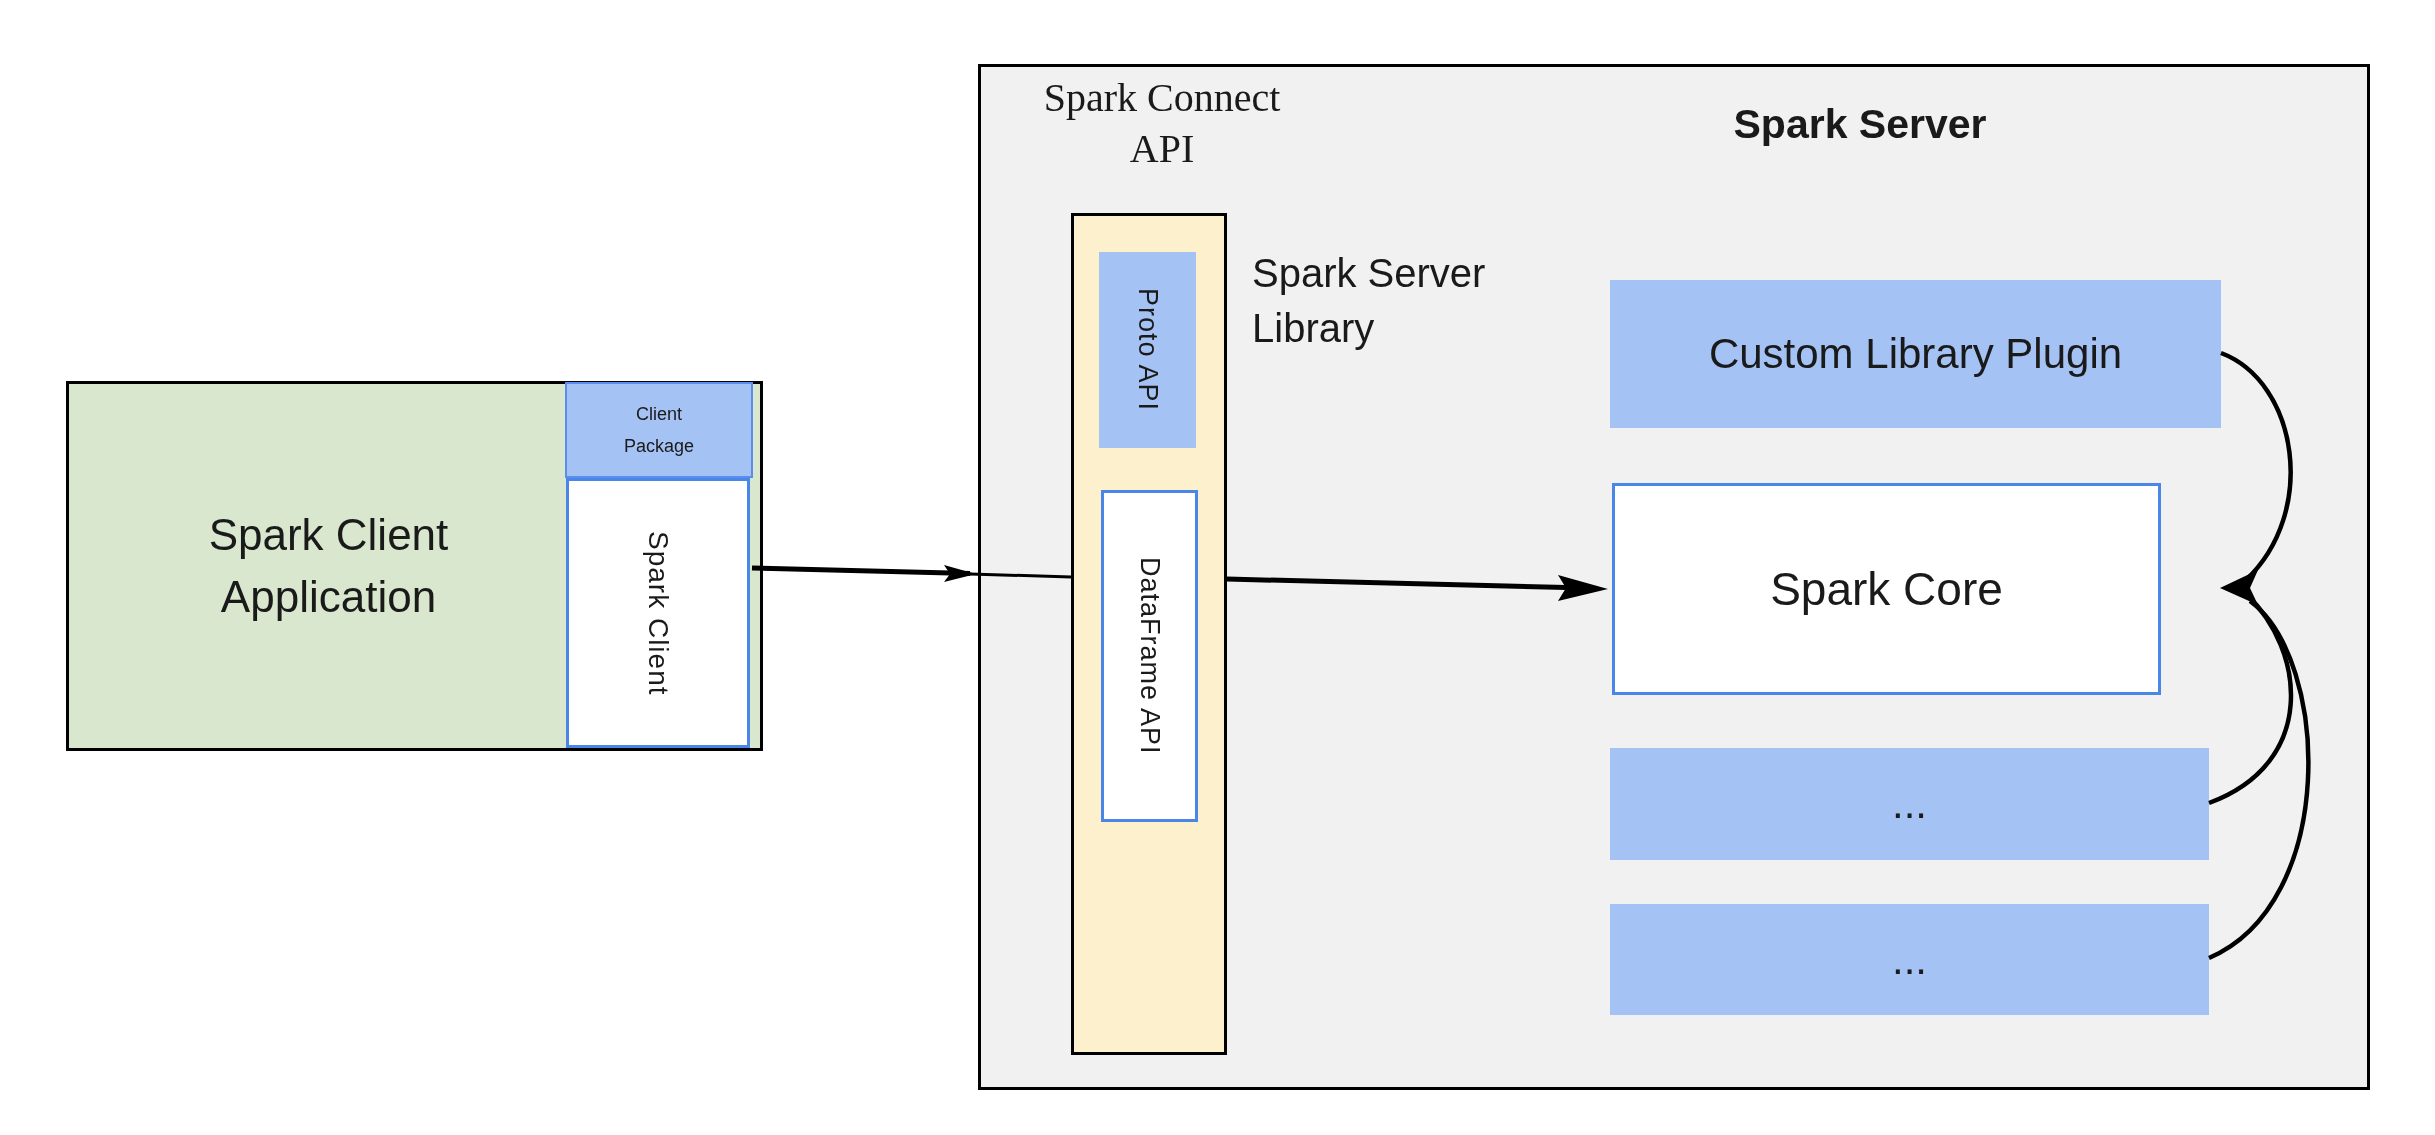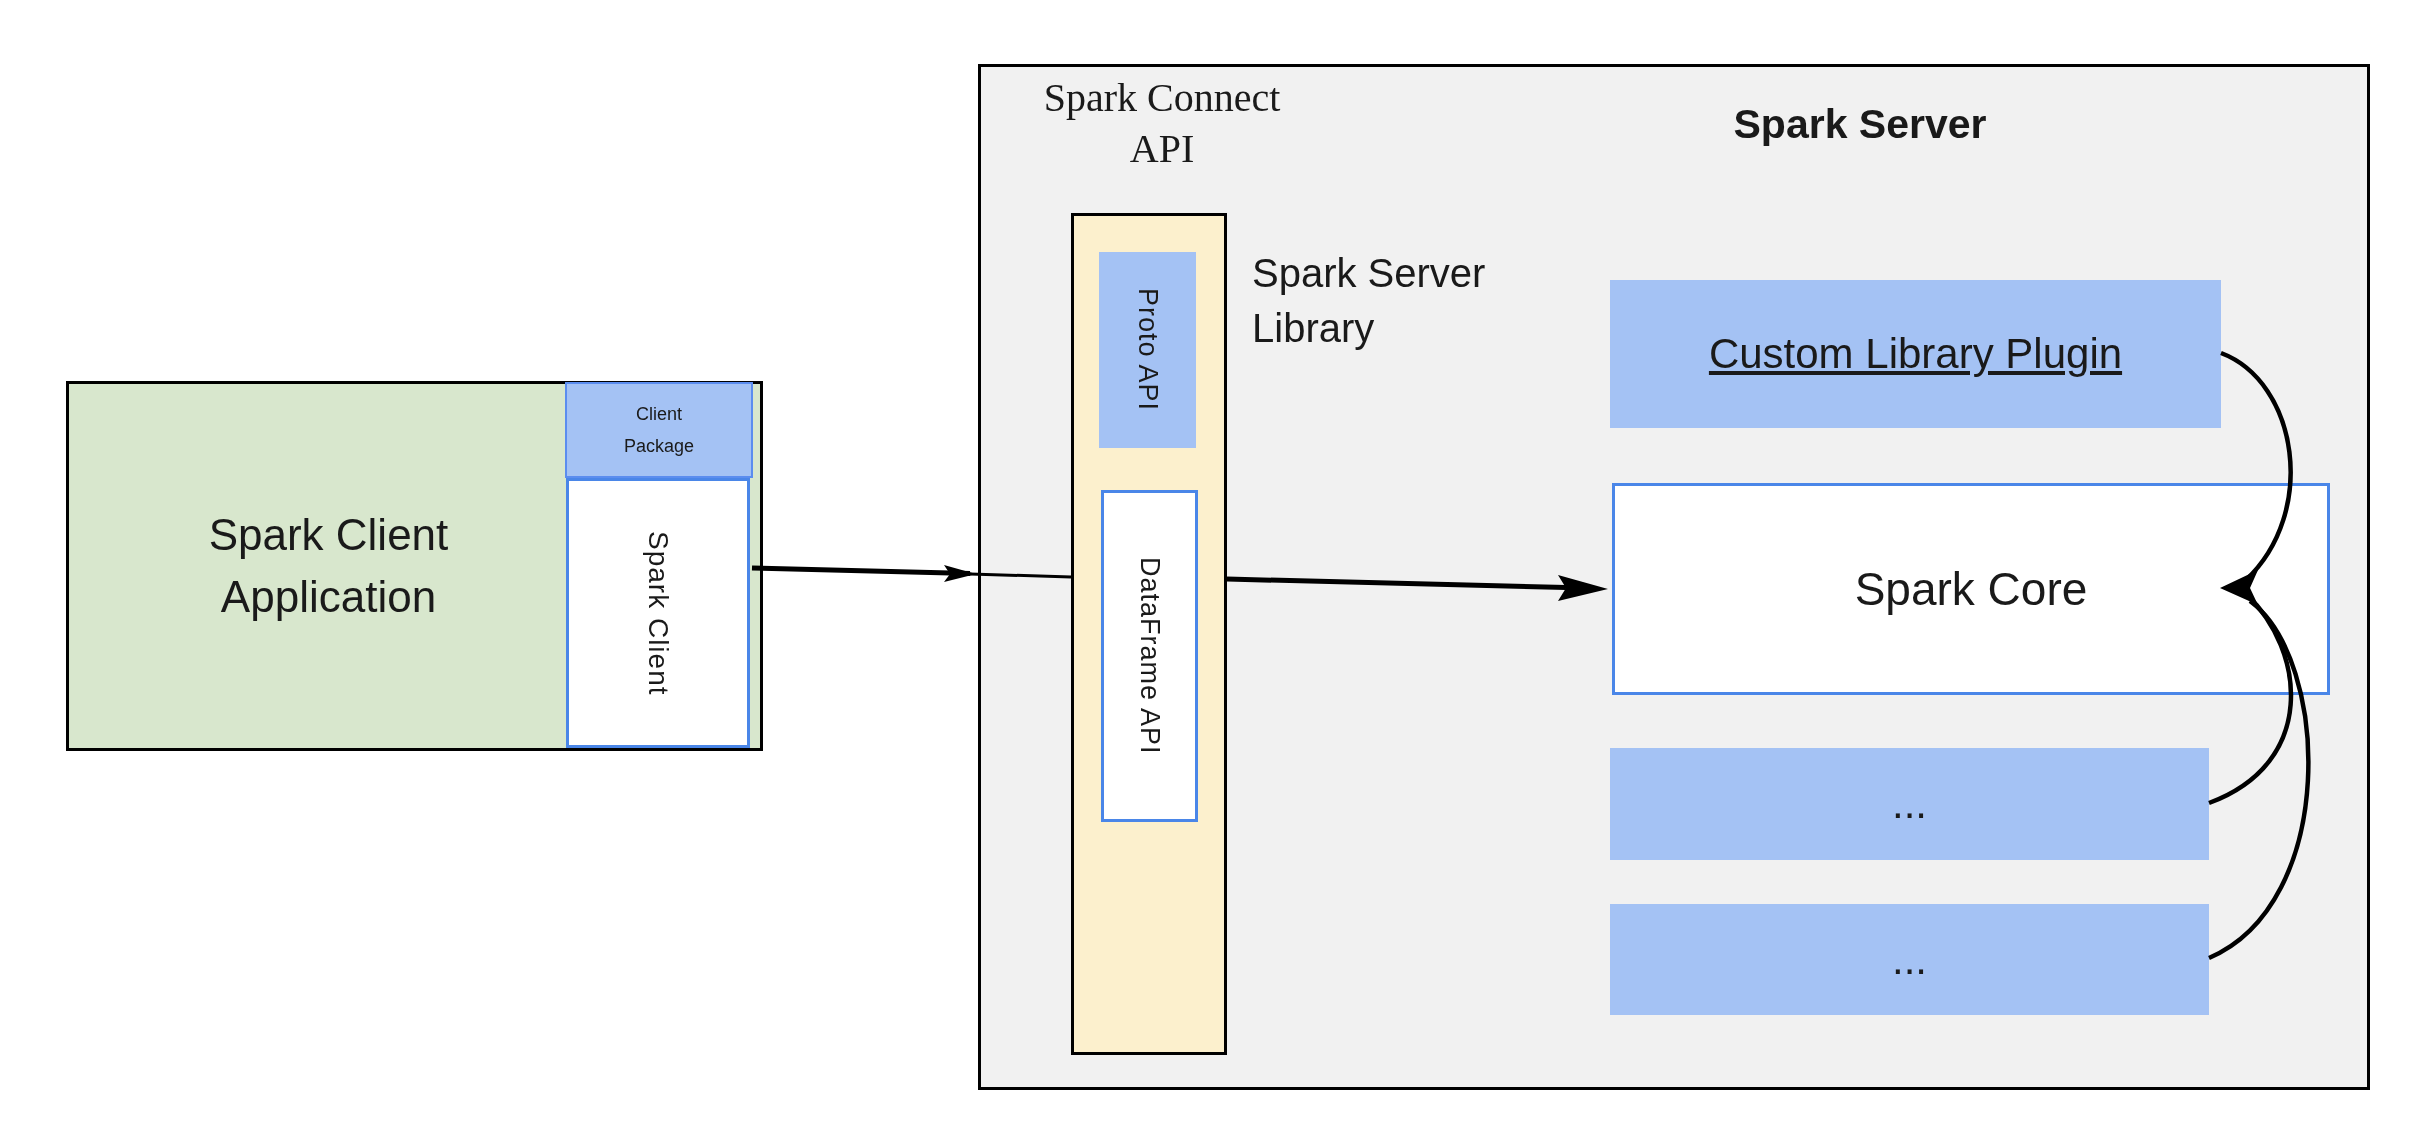--- a/index.html
+++ b/index.html
@@ -39,23 +39,23 @@
   #connect-title{left:1012px;top:72px;width:300px;
     font-size:40px;line-height:51px;text-align:center;position:absolute;z-index:4;font-family:Liberation Serif, serif;}
 
   #server-library-label{left:1252px;top:246px;width:360px;
     font-size:40px;line-height:55px;text-align:left;position:absolute;z-index:4;}
 
   #server-title{left:1660px;top:101px;width:400px;text-align:center;
     font-size:41px;font-weight:bold;position:absolute;z-index:4;}
 
   #plugin-box{left:1610px;top:280px;width:611px;height:148px;
-    background:var(--box-blue);font-size:42px;z-index:2;text-decoration:underline;}
+    background:var(--box-blue);font-size:42px;z-index:2;}
 
-  #core-box{left:1612px;top:483px;width:718px;height:212px;
+  #core-box{left:1612px;top:483px;width:549px;height:212px;
     background:#ffffff;border:3px solid var(--border-blue);font-size:46px;z-index:2;}
 
   #slot1{left:1610px;top:748px;width:599px;height:112px;background:var(--box-blue);font-size:42px;z-index:2;}
   #slot2{left:1610px;top:904px;width:599px;height:111px;background:var(--box-blue);font-size:42px;z-index:2;}
 
   #arrow-layer{position:absolute;left:0;top:0;width:2435px;height:1135px;z-index:5;pointer-events:none;}
 </style>
 </head>
 <body>
 

